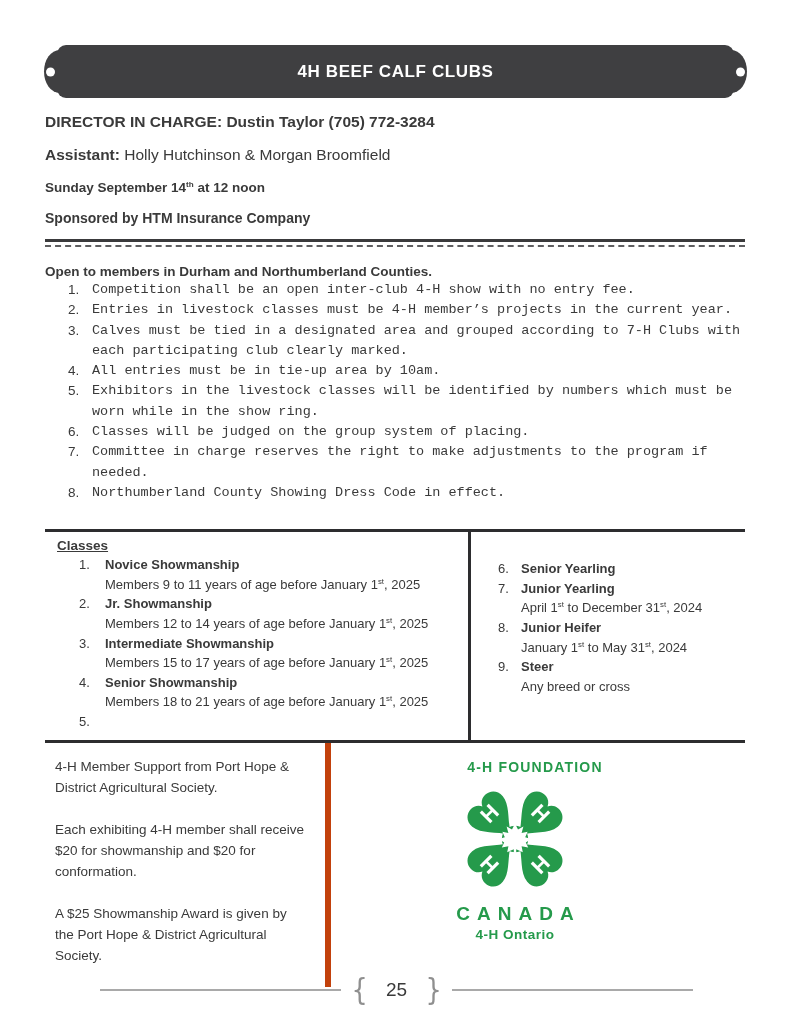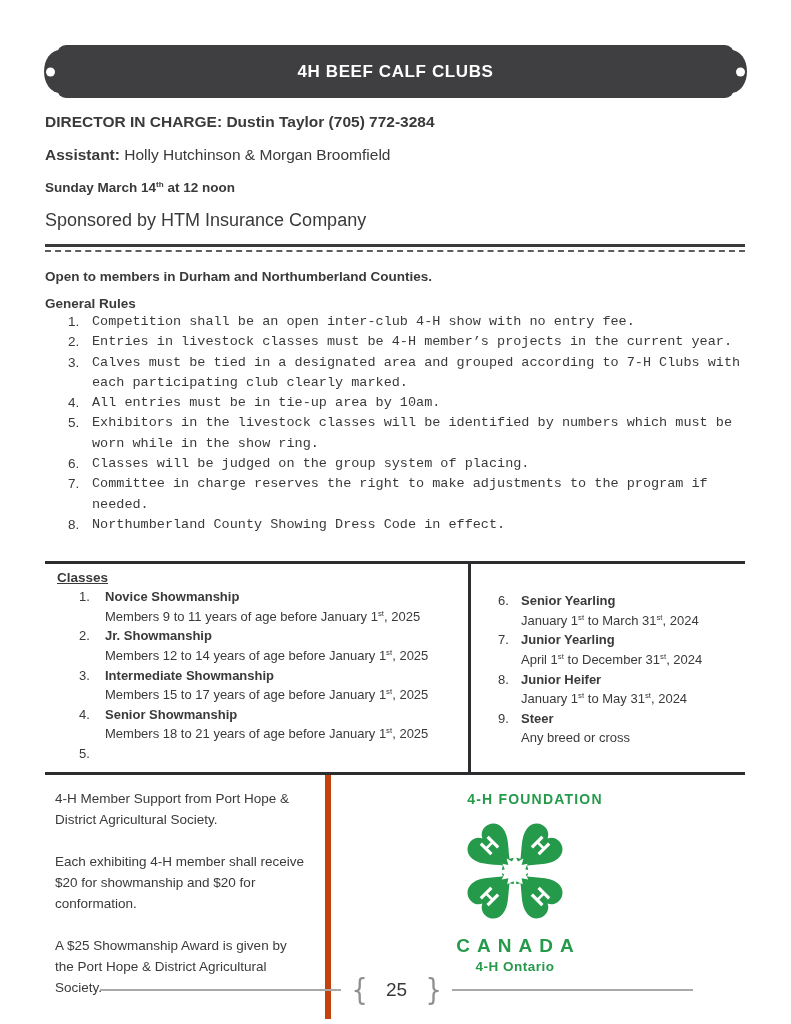--- a/index.html
+++ b/index.html
@@ -34,21 +34,21 @@
   }
   .ornament.left::after  { left: 2px; }
   .ornament.right::after { right: 2px; }
 
   
   .h-line { margin: 0; }
   .director  { margin-top: 15px; font-size: 15.5px; font-weight: bold; }
   .assistant { margin-top: 15px; font-size: 15.5px; }
   .assistant .lbl { font-weight: bold; }
   .showdate  { margin-top: 16px; font-size: 13.5px; font-weight: bold; }
-  .sponsor   { margin-top: 15px; font-size: 18px; font-weight: normal; }
+  .sponsor   { margin-top: 15px; font-size: 14px; font-weight: bold; }
 
   .divider-solid  { margin-top: 13px; border-top: 3px solid #3a3a3c; }
   .divider-dashed { margin-top: 3px;  border-top: 2px dashed #5e5e60; }
 
   
   .open-text   { margin-top: 17px; font-size: 13.5px; font-weight: bold; }
   .rules-title { margin-top: 12px; font-size: 13.5px; font-weight: bold; }
   .rules { margin-top: 1px; }
   .rule { display: flex; font-size: 13.5px; line-height: 20.3px; }
   .rule .num { flex: none; width: 24px; margin-left: 23px; }
@@ -113,28 +113,27 @@
     <div class="banner-wrap">
       <div class="banner-plate">
         <div class="ornament left"></div>
         <div class="ornament right"></div>
         <span class="banner-title">4H BEEF CALF CLUBS</span>
       </div>
     </div>
 
     <p class="h-line director">DIRECTOR IN CHARGE: Dustin Taylor (705) 772-3284</p>
     <p class="h-line assistant"><span class="lbl">Assistant:</span><span> Holly Hutchinson &amp; Morgan Broomfield</span></p>
-    <p class="h-line showdate"><span>Sunday March 14</span><sup>th</sup><span> at 12 noon</span></p>
+    <p class="h-line showdate"><span>Sunday September 14</span><sup>th</sup><span> at 12 noon</span></p>
     <p class="h-line sponsor">Sponsored by HTM Insurance Company</p>
 
     <div class="divider-solid"></div>
     <div class="divider-dashed"></div>
 
     <p class="h-line open-text">Open to members in Durham and Northumberland Counties.</p>
-    <p class="h-line rules-title">General Rules</p>
 
     <div class="rules">
       <div class="rule">
           <span class="num">1.</span>
           <span class="txt">Competition shall be an open inter-club 4-H show with no entry fee.</span>
         </div>
       <div class="rule">
           <span class="num">2.</span>
           <span class="txt">Entries in livestock classes must be 4-H member’s projects in the current year.</span>
         </div>
@@ -199,21 +198,20 @@
         <div class="citem">
           <span class="num">5.</span>
         </div>
       </div>
 
       <div class="classes-right">
         <div class="citem">
           <span class="num">6.</span>
           <div class="body">
               <div class="cname">Senior Yearling</div>
-              <div class="cdetail"><span>January 1</span><sup>st</sup><span> to March 31</span><sup>st</sup><span>, 2024</span></div>
             </div>
         </div>
         <div class="citem">
           <span class="num">7.</span>
           <div class="body">
               <div class="cname">Junior Yearling</div>
               <div class="cdetail"><span>April 1</span><sup>st</sup><span> to December 31</span><sup>st</sup><span>, 2024</span></div>
             </div>
         </div>
         <div class="citem">

